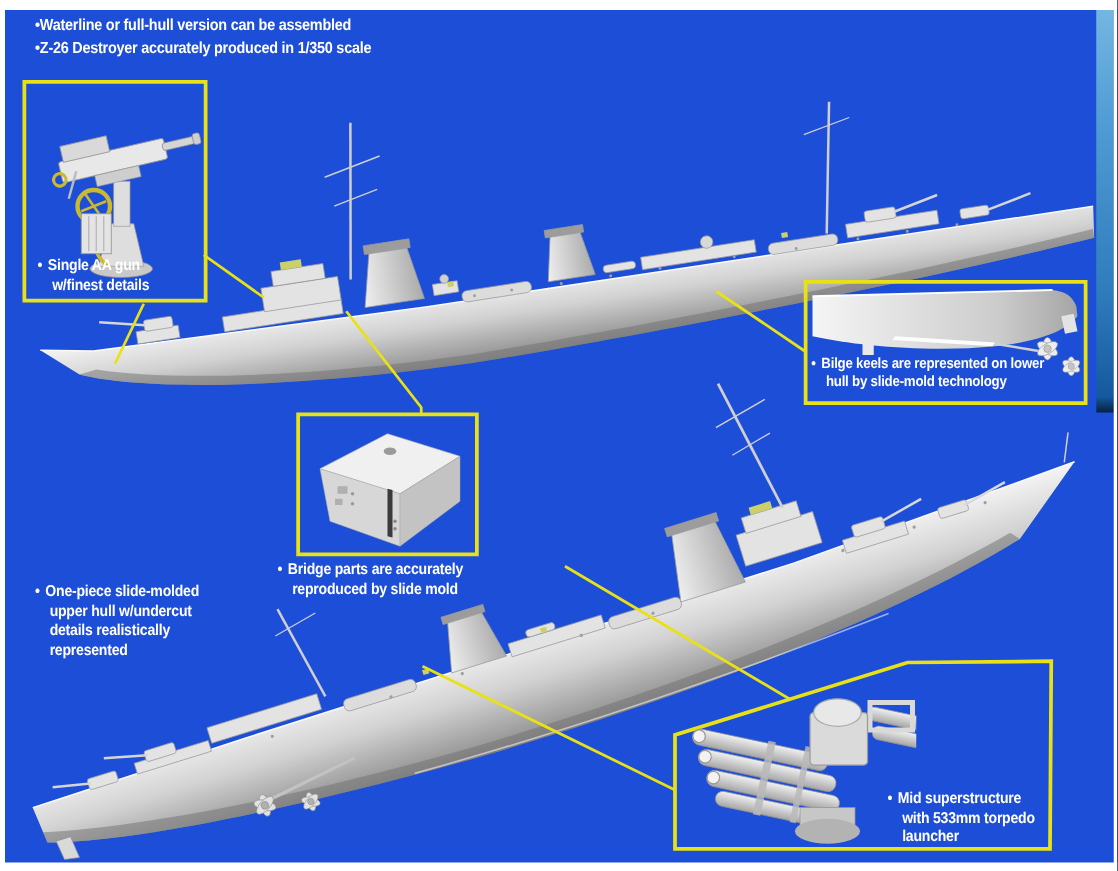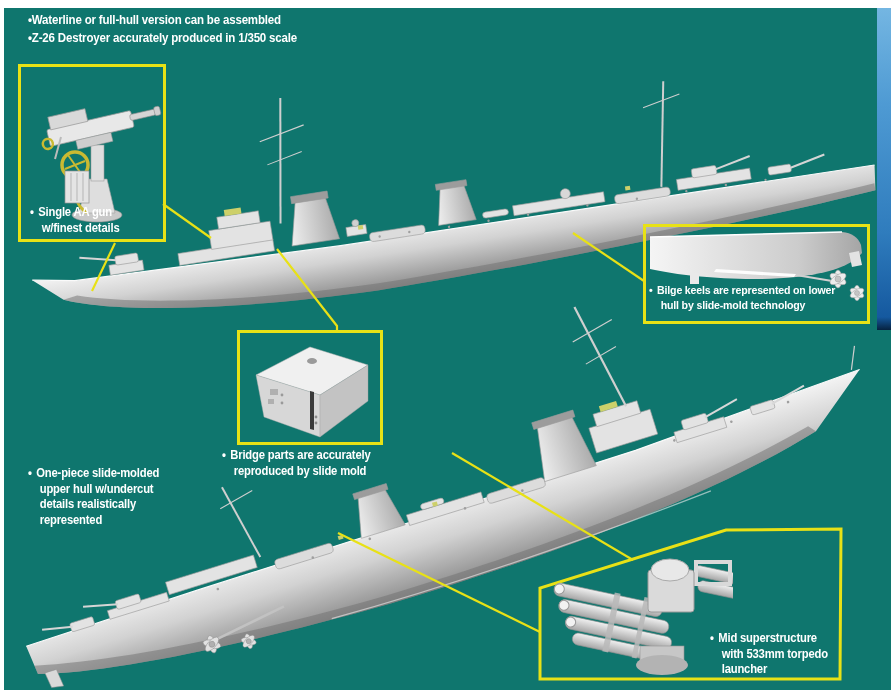--- a/index.html
+++ b/index.html
@@ -1,18 +1,18 @@
 <!DOCTYPE html>
 <html><head>
 <meta charset="utf-8">
 <style>
   html,body{margin:0;padding:0;background:#222;}
   #stage{
     position:relative;width:894px;height:697px;overflow:hidden;
-    background:#0f766e;
+    background:#1d4ed8;
     font-family:"Liberation Sans",sans-serif;
   }
   
   .frame{position:absolute;background:#ffffff;z-index:10;}
   #frame-top{left:0;top:0;width:894px;height:8px;}
   #frame-bottom{left:0;top:690px;width:894px;height:7px;}
   #frame-left{left:0;top:0;width:4px;height:697px;}
   #frame-right{left:891px;top:0;width:3px;height:697px;}
   
   #blue-strip{

